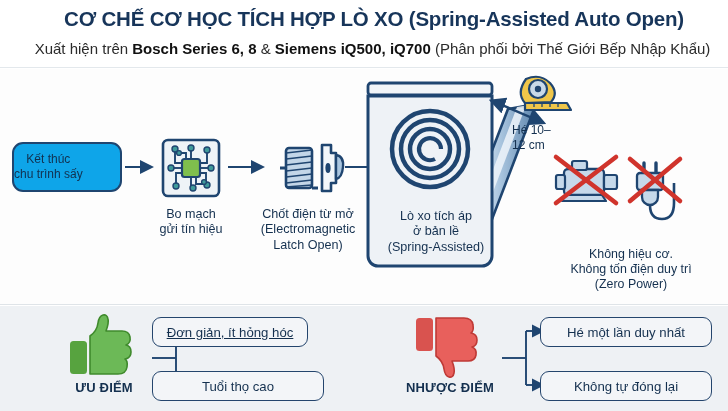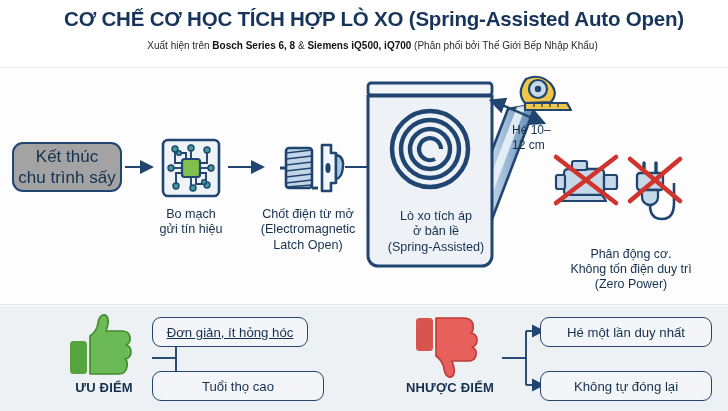--- a/index.html
+++ b/index.html
@@ -18,21 +18,21 @@
     background: #ffffff;
     border-bottom: 1px solid #e3e8ec;
     text-align: center;
   }
   .title {
     font-size: 20.5px; font-weight: bold; color: #17355a;
     letter-spacing: -0.2px; line-height: 1;
     padding-top: 9px; white-space: nowrap; margin-left: 20px;
   }
   .subtitle {
-    font-size: 10px; color: #2b2b2b; line-height: 1;
+    font-size: 15px; color: #2b2b2b; line-height: 1;
     padding-top: 11px; white-space: nowrap; padding-left: 17px;
   }
   .subtitle b { font-weight: bold; color: #111; }
 
   
   .stage {
     position: absolute; left: 0; top: 69px; width: 728px; height: 236px;
     background: #fdfdfd;
     border-bottom: 1px solid #dfe4e8;
   }
@@ -40,24 +40,24 @@
   .node-label {
     position: absolute; text-align: center; line-height: 1.22;
     font-size: 12.6px; color: #14304f;
   }
 
   
   .pill {
     position: absolute;
     border: 2px solid #1f4570;
     border-radius: 11px;
-    background: #a3a3a3;
-    display: flex; align-items: center; justify-content: center;
+    background: #0ea5e9;
+    display: flex; align-items: center; justify-content: flex-start;
     text-align: center;
-    font-size: 17px; color: #12304f; line-height: 1.25;
+    font-size: 12px; color: #12304f; line-height: 1.25;
   }
 
   
   .svg-layer { position: absolute; left: 0; top: 0; overflow: visible; }
 
   
   .bottom {
     position: absolute; left: 0; top: 306px; width: 728px; height: 105px;
     background: #eef1f4;
   }
@@ -241,21 +241,21 @@
     <div>ở bản lề</div>
     <div>(Spring-Assisted)</div>
   </div>
 
   <div class="node-label" style="left:512px; top:54px; width:62px; text-align:left; font-size:12px;">
     <div>Hé 10–</div>
     <div>12 cm</div>
   </div>
 
   <div class="node-label" style="left:538px; top:178px; width:186px; font-size:12.4px;">
-    <div>Phân động cơ.</div>
+    <div>Không hiệu cơ.</div>
     <div>Không tốn điện duy trì</div>
     <div>(Zero Power)</div>
   </div>
 </div>
 
 <div class="bottom">
 
   <svg class="svg-layer" style="left:66px; top:9px;" width="76" height="62" viewBox="0 0 76 62">
     <rect x="4" y="26" width="17" height="33" rx="3.5" fill="#57a33f"></rect>
     <path d="M24 59 h28 q8 0 9 -7 q1 -6 -2 -8 q6 -1 6 -7 q0 -6 -5 -7 q5 -2 4 -8 q-1 -6 -8 -6 h-16 q3 -8 2 -12 q-1 -5 -5 -4 q-4 1 -5 8 q-1 8 -8 13 z" fill="#6cb957" stroke="#3f8a2c" stroke-width="1.6" stroke-linejoin="round"></path>

